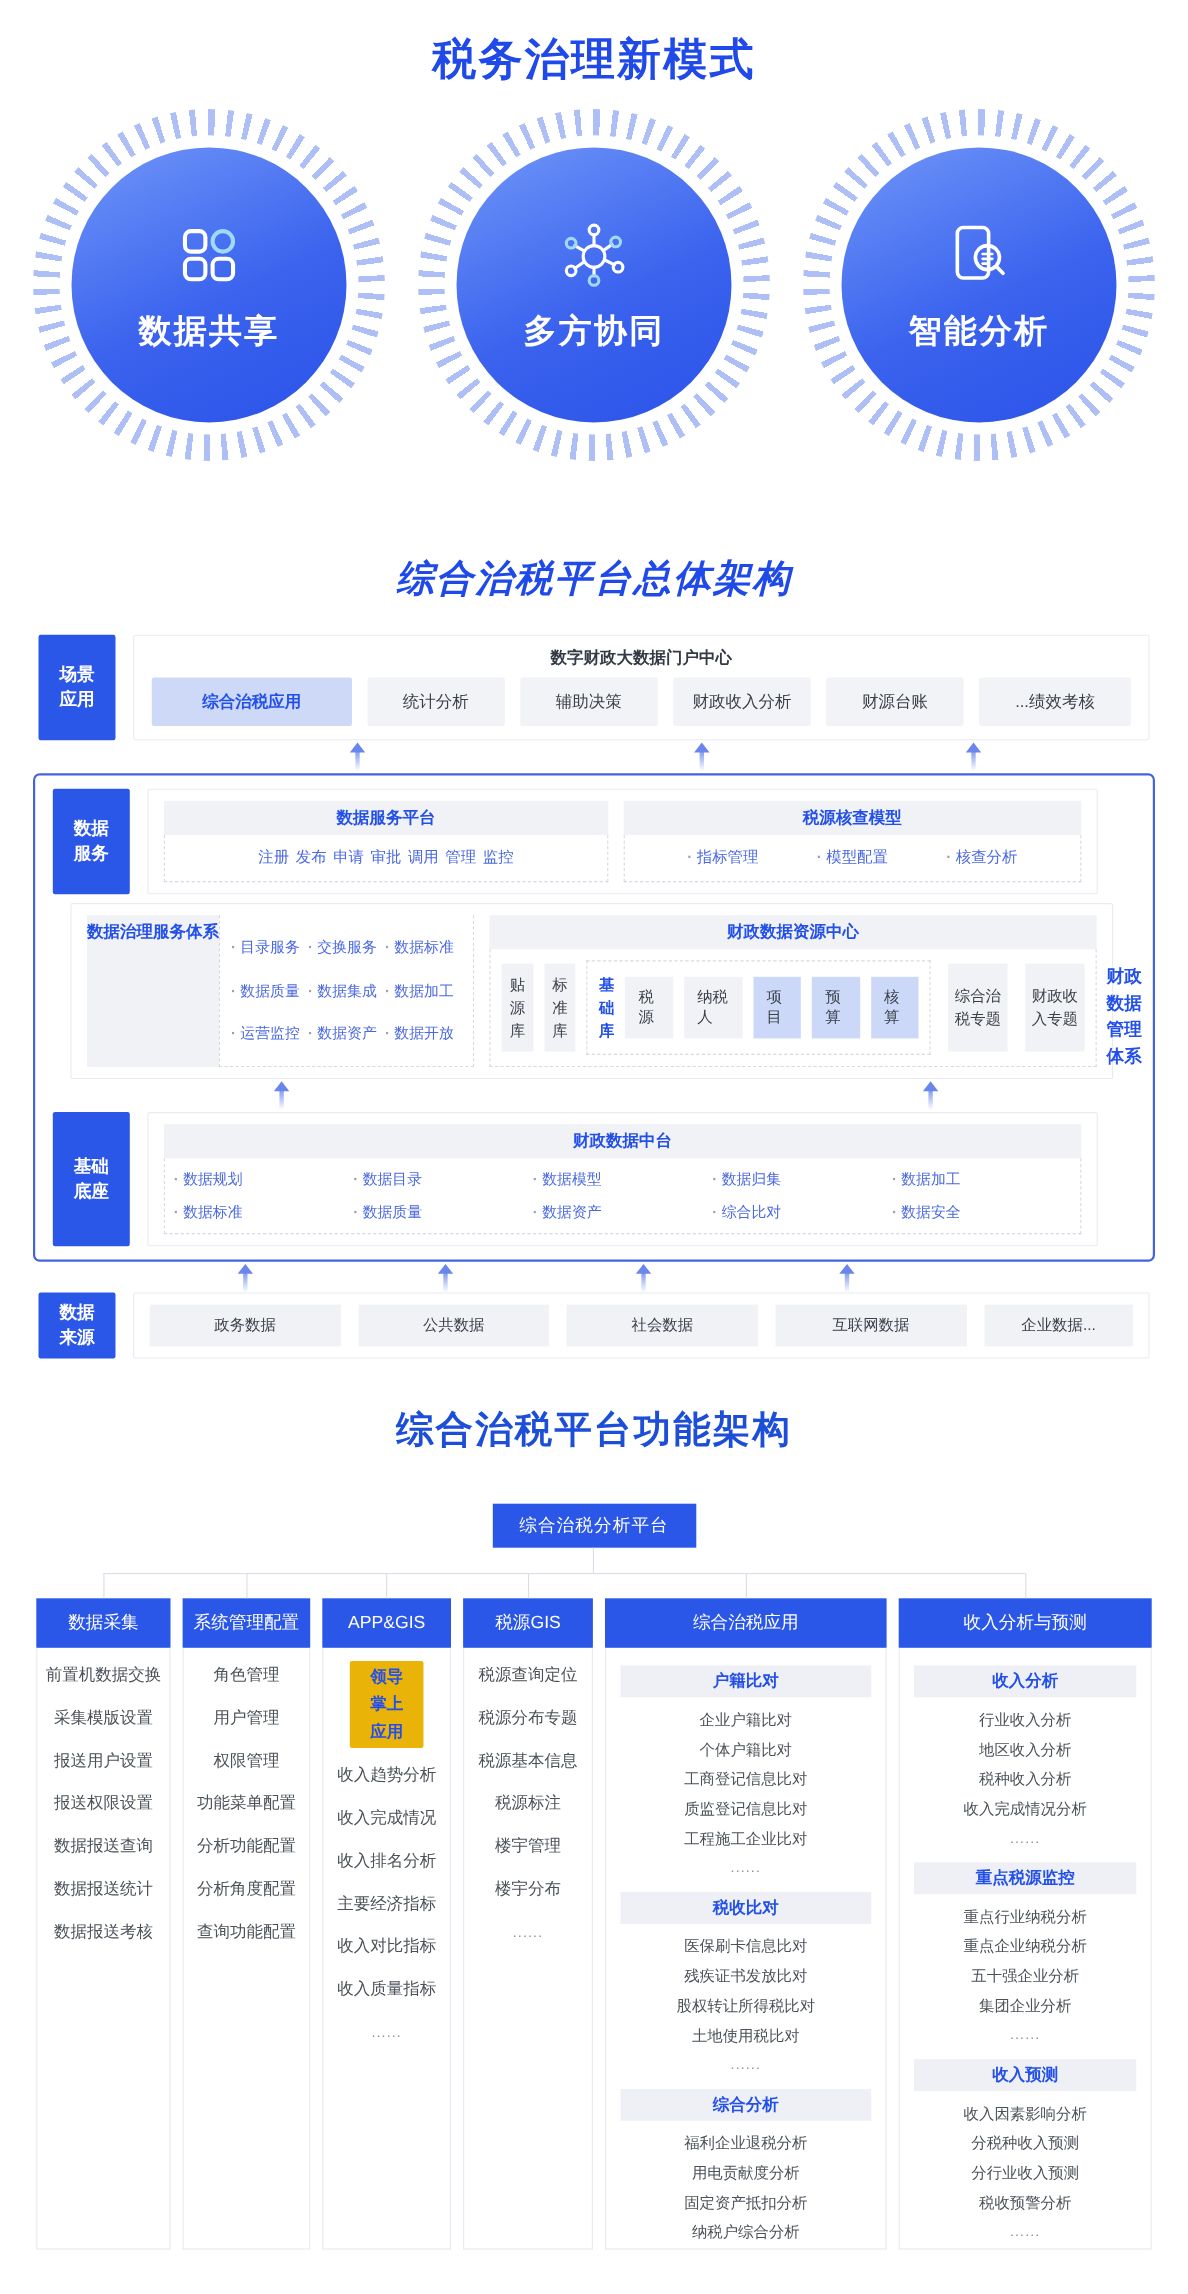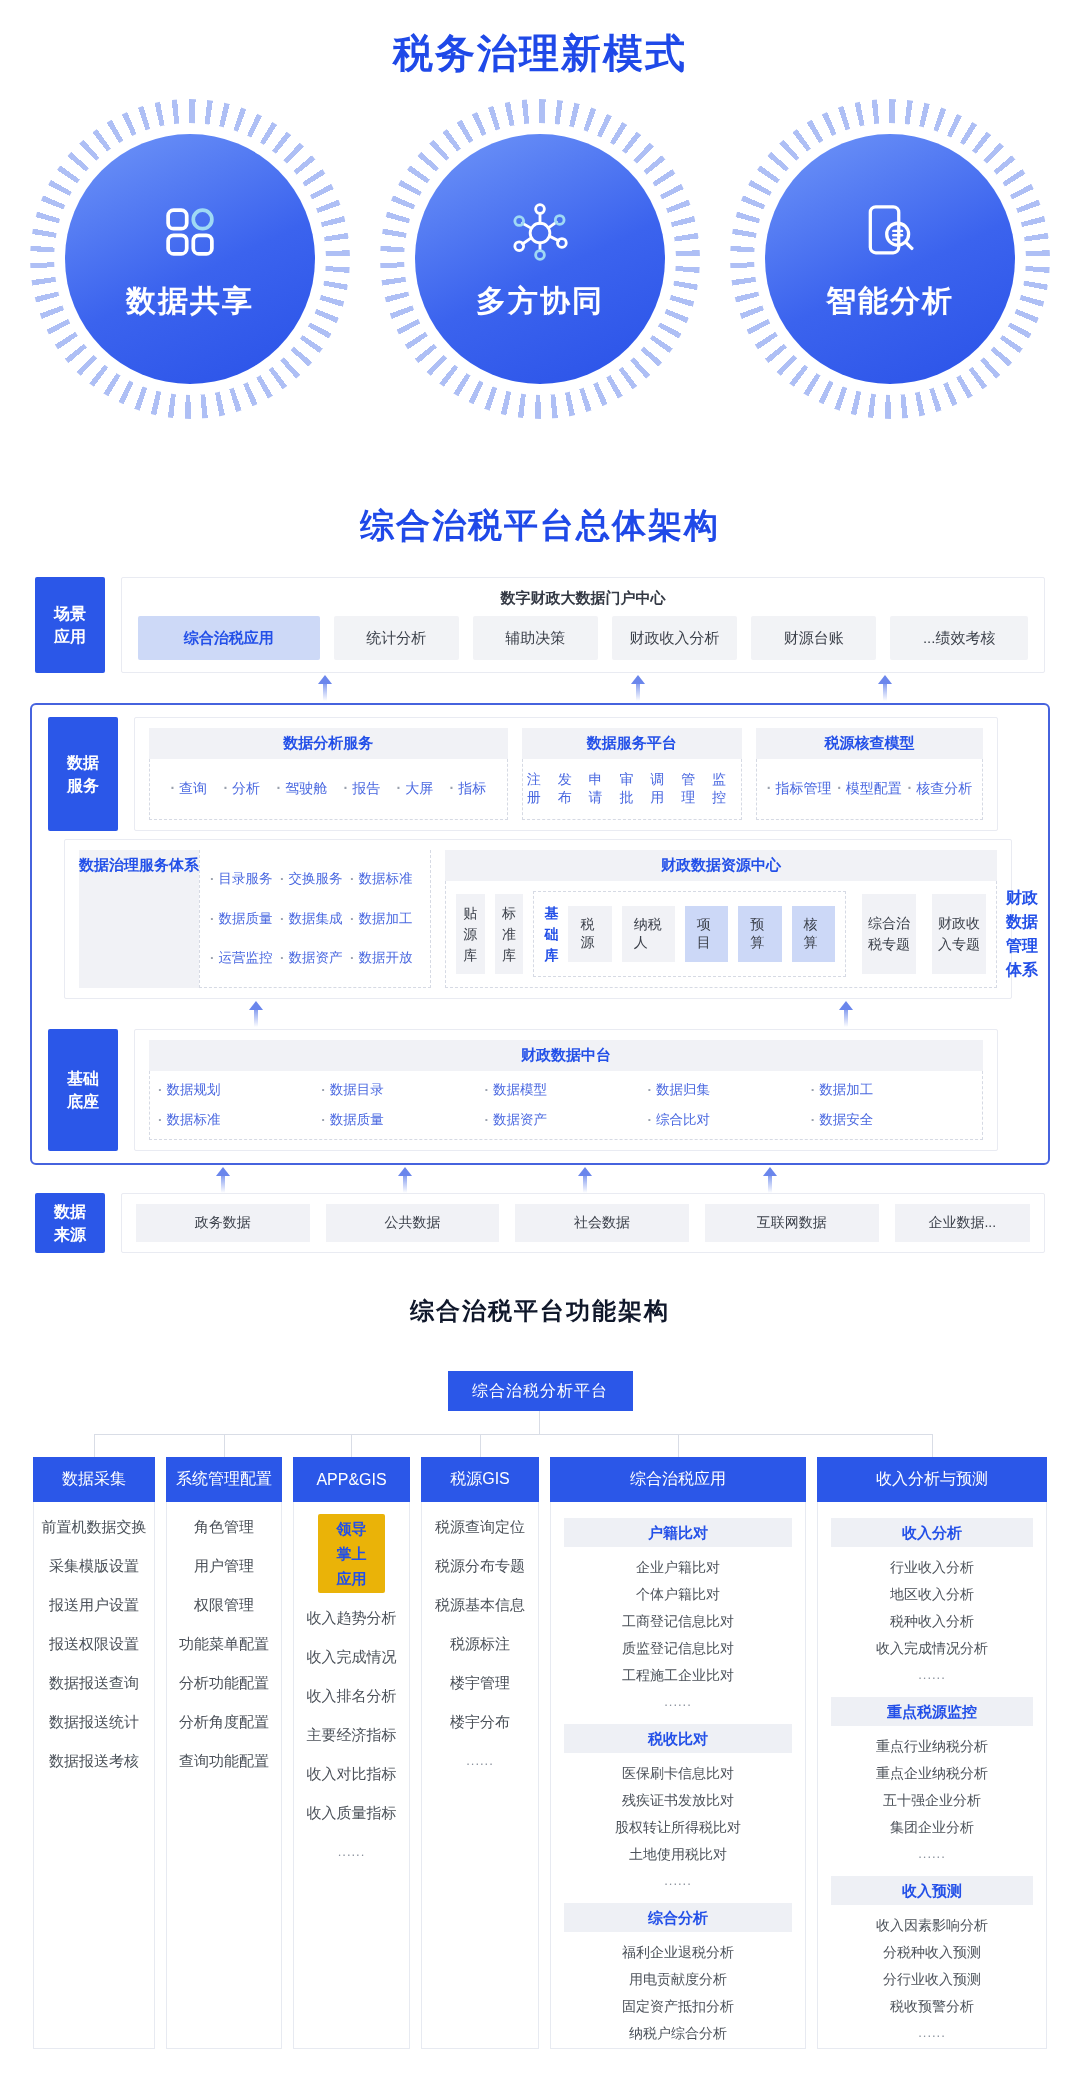--- a/index.html
+++ b/index.html
@@ -13,22 +13,22 @@
   .ring{position:absolute;inset:0;border-radius:50%;
         background:repeating-conic-gradient(#aebff5 0deg 2deg,transparent 2deg 6.2deg);}
   .ring::after{content:'';position:absolute;inset:24px;border-radius:50%;background:#fff;}
   .circle{position:absolute;inset:35px;border-radius:50%;
         background:linear-gradient(155deg,#7096f8 0%,#3b63ee 55%,#2a52e8 100%);
         display:flex;flex-direction:column;align-items:center;justify-content:center;z-index:1;}
   .circle svg{width:70px;height:70px;margin-bottom:14px;}
   .circle .flabel{color:#fff;font-size:30px;font-weight:bold;letter-spacing:2px;}
 
   
-  .h2{margin-top:72px;text-align:center;font-size:34px;font-weight:bold;color:#1f49e8;letter-spacing:2px;}
-  .h3{margin-top:42px;text-align:center;font-size:24px;font-weight:bold;color:#0f172a;letter-spacing:2px;}
+  .h2{margin-top:72px;text-align:center;font-size:34px;font-weight:bold;color:#1f49e8;letter-spacing:2px;font-style:italic;}
+  .h3{margin-top:42px;text-align:center;font-size:34px;font-weight:bold;color:#1d4ed8;letter-spacing:2px;}
 
   
   .arch{margin-top:28px;}
   .arow{display:flex;align-items:stretch;margin:0 35px;}
   .alabel{width:70px;flex:0 0 70px;background:#2b57e8;border-radius:2px;color:#fff;
           display:flex;align-items:center;justify-content:center;}
   .alabel span{display:block;width:34px;font-size:16px;font-weight:bold;line-height:1.45;
           text-align:center;word-break:break-all;}
   .apanel{flex:1;margin-left:16px;background:#fff;border:1px solid #e9ebf2;border-radius:2px;}
 
@@ -203,31 +203,20 @@
     </div>
 
     <div class="outerbox">
       <div class="vlabel">财政数据管理体系</div>
 
       <div class="arow">
         <div class="alabel">
             <span>数据服务</span>
           </div>
         <div class="apanel svc-panel" id="svc-panel">
-            <div class="svc-box b0">
-              <div class="box-head">数据分析服务</div>
-              <div class="svc-items dash">
-                <span class="svc-item"><i class="bullet">·</i>查询</span>
-                <span class="svc-item"><i class="bullet">·</i>分析</span>
-                <span class="svc-item"><i class="bullet">·</i>驾驶舱</span>
-                <span class="svc-item"><i class="bullet">·</i>报告</span>
-                <span class="svc-item"><i class="bullet">·</i>大屏</span>
-                <span class="svc-item"><i class="bullet">·</i>指标</span>
-              </div>
-            </div>
             <div class="svc-box b1">
               <div class="box-head">数据服务平台</div>
               <div class="svc-items dash plain">
                 <span class="svc-item">注册</span>
                 <span class="svc-item">发布</span>
                 <span class="svc-item">申请</span>
                 <span class="svc-item">审批</span>
                 <span class="svc-item">调用</span>
                 <span class="svc-item">管理</span>
                 <span class="svc-item">监控</span>

